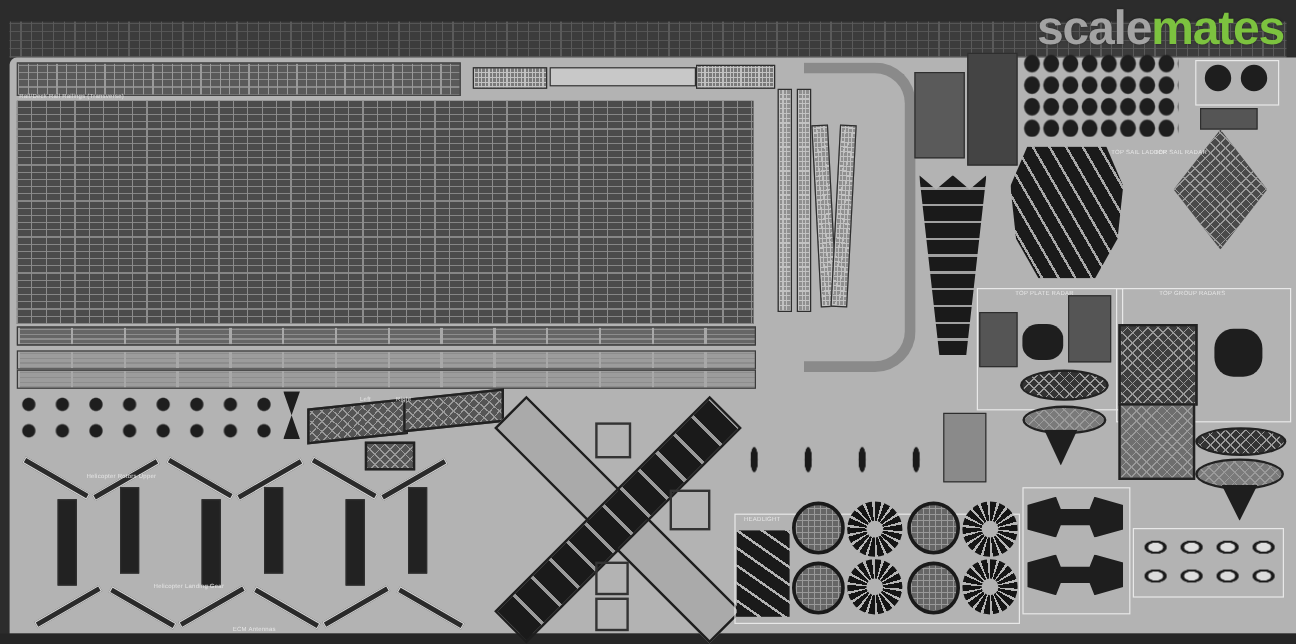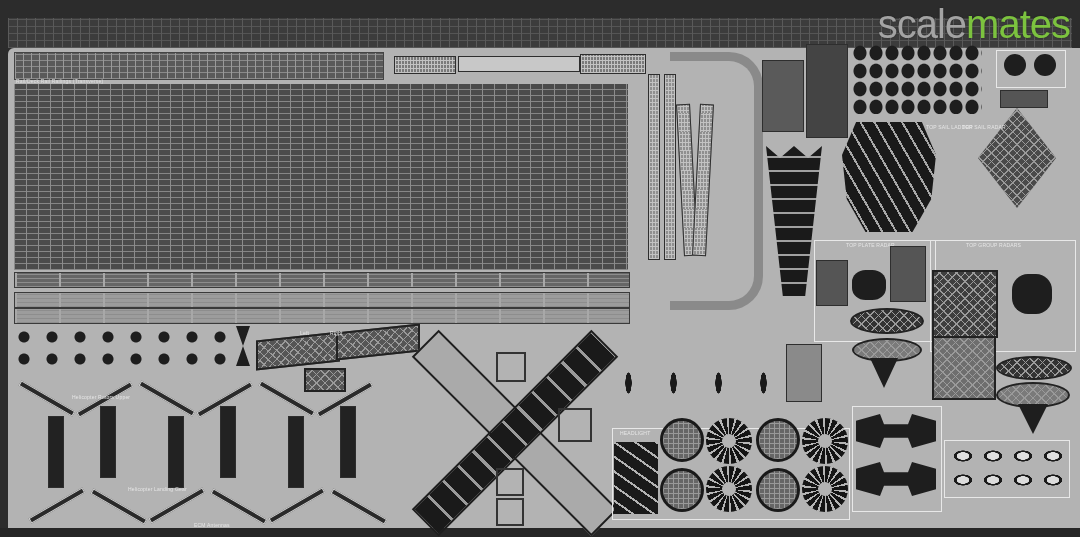--- a/index.html
+++ b/index.html
@@ -19,21 +19,21 @@
   .dark-part{position:absolute;background:#1e1e1e;}
   .mesh{position:absolute;background:#555;background-image:repeating-linear-gradient(45deg,#9a9a9a 0 1px,transparent 1px 6px),repeating-linear-gradient(-45deg,#9a9a9a 0 1px,transparent 1px 6px);border:2px solid #222;}
   .circle-mesh{position:absolute;border-radius:50%;background:#666;border:3px solid #1a1a1a;
     background-image:repeating-linear-gradient(90deg,#999 0 1px,transparent 1px 5px),repeating-linear-gradient(0deg,#999 0 1px,transparent 1px 5px);}
   .circle-spoke{position:absolute;border-radius:50%;background:repeating-conic-gradient(#151515 0 14deg,#b5b5b5 14deg 20deg);}
   .circle-spoke::after{content:"";position:absolute;left:35%;top:35%;width:30%;height:30%;border-radius:50%;background:#b3b3b3;}
   .frame-box{position:absolute;border:1px solid #e8e8e8;}
   .x-arm{position:absolute;width:250px;height:34px;background:#aaa;border:2px solid #1e1e1e;}
   .ladder{position:absolute;background:#7a7a7a;border:1px solid #2e2e2e;
     background-image:repeating-linear-gradient(0deg,#c3c3c3 0 1px,transparent 1px 4px),repeating-linear-gradient(90deg,#c0c0c0 0 1px,transparent 1px 3px);}
-  .watermark{position:absolute;right:10px;top:2px;font-weight:normal;font-size:40px;letter-spacing:-1px;line-height:44px;text-shadow:0 0 2px rgba(0,0,0,0.4);}
+  .watermark{position:absolute;right:10px;top:2px;font-weight:bold;font-size:40px;letter-spacing:-1px;line-height:44px;text-shadow:0 0 2px rgba(0,0,0,0.4);}
   .wm-a{color:#a3a3a3;}
   .wm-b{color:#7cc23f;}
   .helo-bar{position:absolute;height:4px;background:#2a2a2a;border:1px solid #d3d3d3;transform-origin:left center;}
 </style>
 </head>
 <body>
 
 <div class="photo"></div>
 <div class="top-strip"></div>
 <div class="fret"></div>

